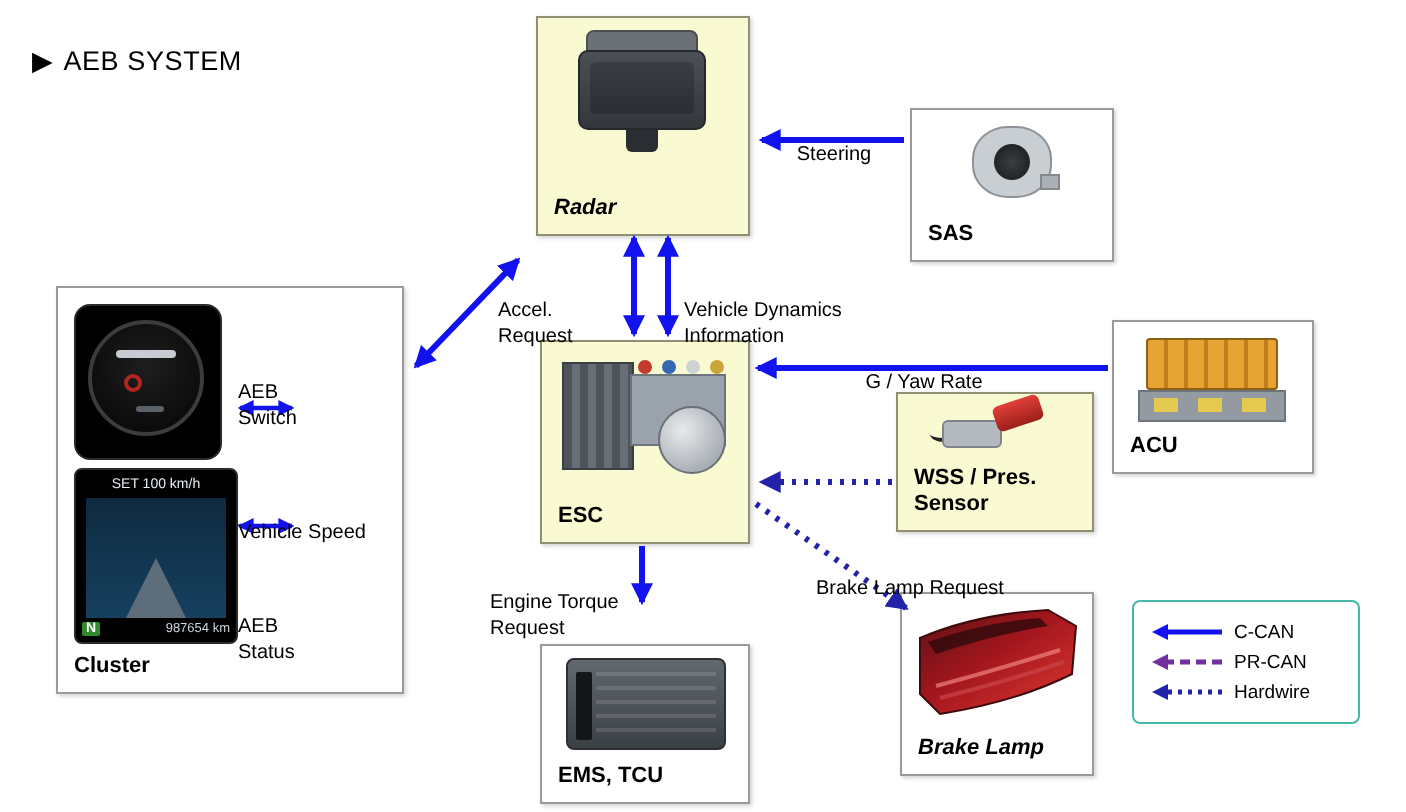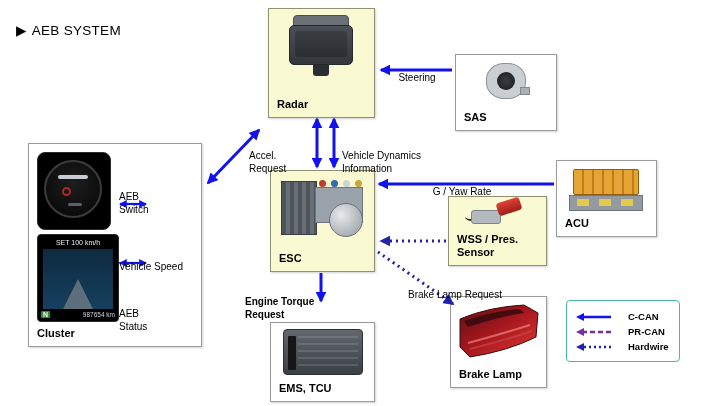--- a/index.html
+++ b/index.html
@@ -17,21 +17,21 @@
   #hdr .bullet{margin-right:5px;}
   
   #overlay{position:absolute;left:0;top:0;z-index:4;pointer-events:none;}
   .ln-b{stroke:#1212EE;stroke-width:3;fill:none;}
   .ln-bs{stroke:#1212EE;stroke-width:2.2;fill:none;}
   .ln-n{stroke:#2222AA;stroke-width:3;fill:none;stroke-dasharray:2 4;}
   
   #legend{position:absolute;left:566px;top:300px;width:114px;height:62px;border:1.5px solid #45B8A8;
           border-radius:4px;background:#fff;z-index:5;display:flex;flex-direction:column;justify-content:center;
           gap:4px;padding:4px 8px;box-sizing:border-box;}
-  .lg-row{display:flex;align-items:flex-end;gap:15px;font-weight:bold;}
+  .lg-row{display:flex;align-items:flex-start;gap:4px;}
   .lg-row span{font-size:9.5px;}
   
   .dev, .dev div{position:absolute;box-sizing:border-box;}
   
   .radar-device{left:20px;top:6px;width:64px;height:66px;}
   .radar-top{left:4px;top:0;width:56px;height:14px;background:#6b7177;border:1px solid #4a4f54;border-radius:4px 4px 0 0;}
   .radar-body{left:0;top:10px;width:64px;height:40px;background:linear-gradient(180deg,#4b5056,#33373c);border:1px solid #24272b;border-radius:5px;}
   .radar-face{left:6px;top:16px;width:52px;height:26px;background:linear-gradient(180deg,#3a3e43,#2b2f33);border-radius:3px;}
   .radar-conn{left:24px;top:50px;width:16px;height:11px;background:#2a2d31;border-radius:0 0 3px 3px;}
   
@@ -89,21 +89,21 @@
 </style>
 </head>
 <body>
 
 <div id="stage">
 
   <div id="hdr">
     <span class="bullet">▶</span><span>AEB SYSTEM</span>
   </div>
 
-  <div class="box hl" style="left:268px;top:8px;width:105px;height:108px;">
+  <div class="box hl" style="left:268px;top:8px;width:105px;height:108px;font-style:italic;">
     <div class="dev radar-device">
       <div class="radar-top"></div>
       <div class="radar-body"></div>
       <div class="radar-face"></div>
       <div class="radar-conn"></div>
     </div>
     <div class="node-label">Radar</div>
   </div>
 
   <div class="box" style="left:455px;top:30px;width:100px;height:75px;margin-top:24px;">
@@ -170,21 +170,21 @@
   </div>
 
   <div class="box" style="left:270px;top:322px;width:103px;height:78px;">
     <div class="dev ems-device">
       <div class="ems-conn"></div>
       <div class="ems-ridges"></div>
     </div>
     <div class="node-label">EMS, TCU</div>
   </div>
 
-  <div class="box" style="left:450px;top:296px;width:95px;height:90px;">
+  <div class="box" style="left:450px;top:296px;width:95px;height:90px;font-style:italic;">
     <svg width="82" height="58" viewBox="0 0 82 58" style="position:absolute;left:7px;top:6px;">
       <defs>
         <linearGradient id="blg" x1="0" y1="0" x2="1" y2="1">
           <stop offset="0" stop-color="#5a1115"></stop>
             <stop offset="0.45" stop-color="#a3161d"></stop>
             <stop offset="1" stop-color="#e03a33"></stop>
         </linearGradient>
       </defs>
       <path d="M2,16 Q30,4 66,2 L80,10 L78,34 Q50,48 12,54 L2,44 Z" fill="url(#blg)" stroke="#3c0b0e" stroke-width="1"></path>
       <path d="M6,18 Q34,8 62,6 L66,10 Q40,14 10,24 Z" fill="#30090c" opacity="0.8"></path>
@@ -198,21 +198,21 @@
   <div class="sig" style="left:249px;top:130px;width:60px;">Accel.
 Request</div>
   <div class="sig" style="left:342px;top:130px;width:96px;">Vehicle Dynamics
 Information</div>
   <div class="sig" style="left:119px;top:171px;width:60px;">AEB
 Switch</div>
   <div class="sig" style="left:119px;top:241px;width:78px;">Vehicle Speed</div>
   <div class="sig" style="left:119px;top:288px;width:60px;">AEB
 Status</div>
   <div class="sig c" style="left:412px;top:166px;width:100px;">G / Yaw Rate</div>
-  <div class="sig" style="left:245px;top:276px;width:76px;font-weight:bold;">Engine Torque
+  <div class="sig" style="left:245px;top:276px;width:76px;">Engine Torque
 Request</div>
   <div class="sig" style="left:408px;top:269px;width:120px;">Brake Lamp Request</div>
 
   <svg id="overlay" width="703" height="406" viewBox="0 0 703 406">
     <defs>
       <marker id="mB" viewBox="0 0 10 10" refX="8.5" refY="5" markerWidth="11" markerHeight="11" markerUnits="userSpaceOnUse" orient="auto-start-reverse">
         <path d="M0,0 L10,5 L0,10 z" fill="#1212EE"></path>
       </marker>
       <marker id="mBs" viewBox="0 0 10 10" refX="8.5" refY="5" markerWidth="8" markerHeight="8" markerUnits="userSpaceOnUse" orient="auto-start-reverse">
         <path d="M0,0 L10,5 L0,10 z" fill="#1212EE"></path>

